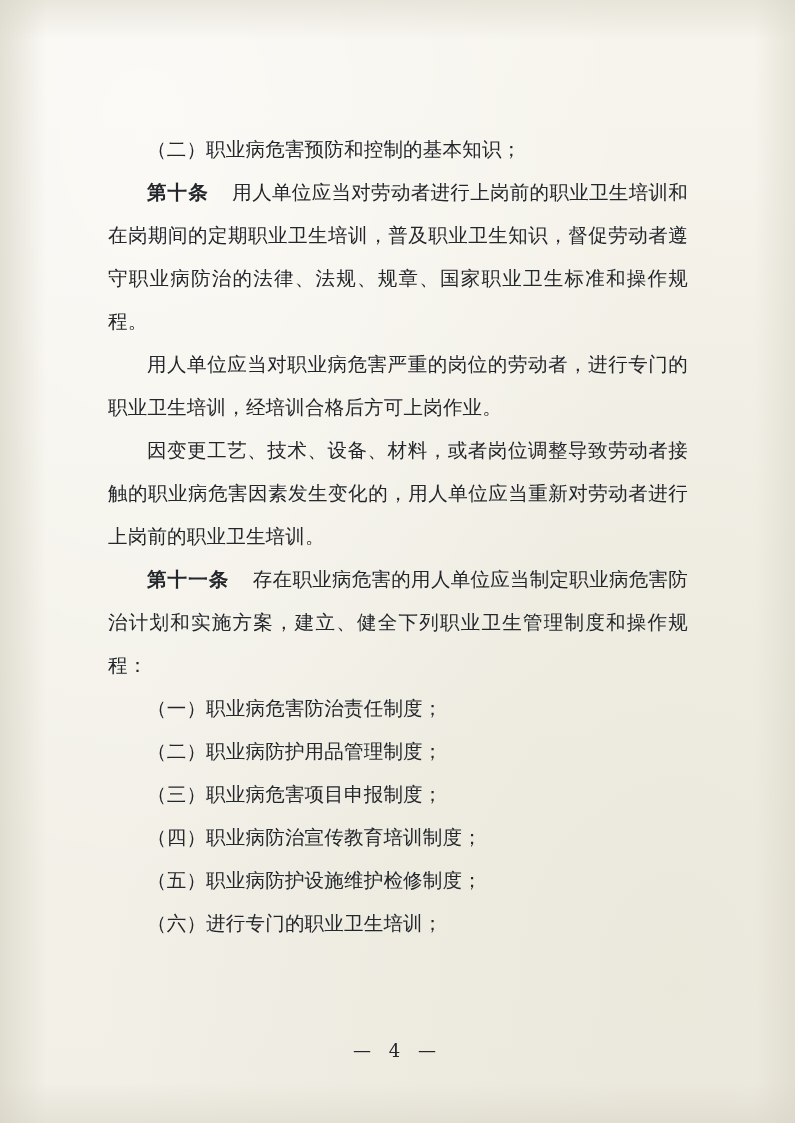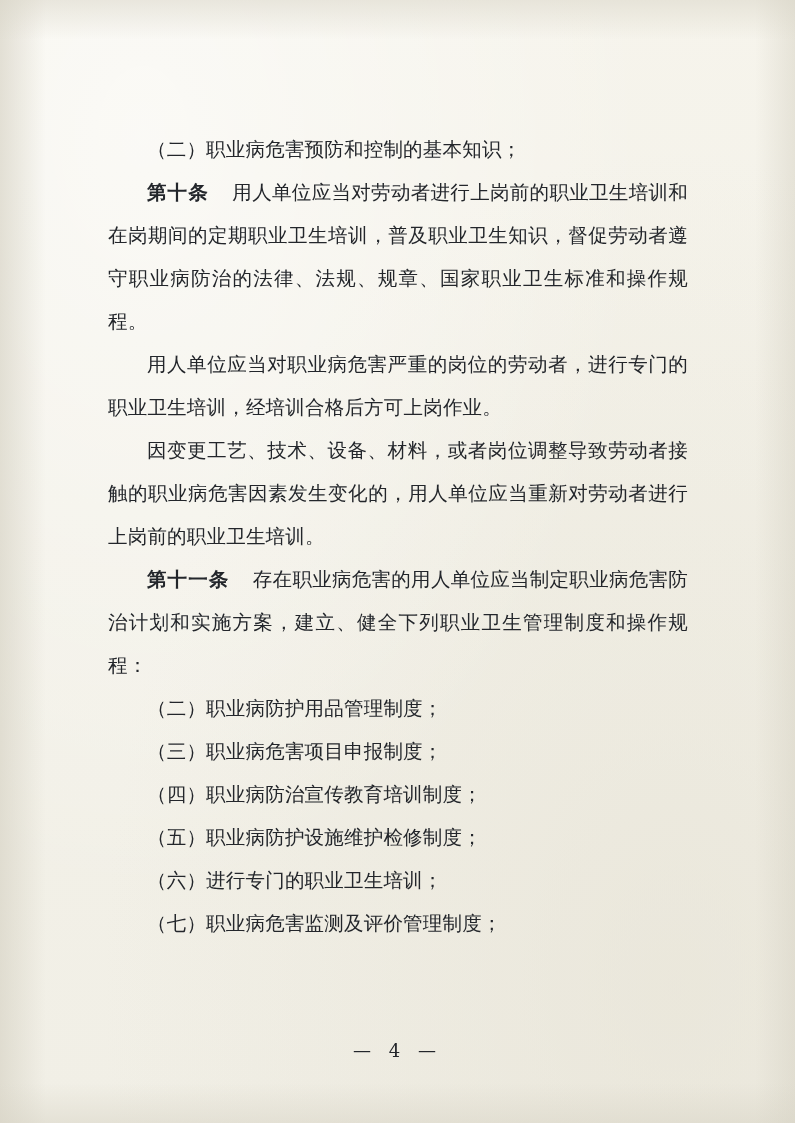--- a/index.html
+++ b/index.html
@@ -111,25 +111,25 @@
     <p class="item">（二）职业病危害预防和控制的基本知识；</p>
 
     <p class="body"><span class="art-label">第十条</span><span class="art-gap"></span><span class="strong">用人单位应当对劳动者进行上岗前的职业卫生培训和在岗期间的定期职业卫生培训，普及职业卫生知识，督促劳动者遵守职业病防治的法律、法规、规章、国家职业卫生标准和操作规程。</span></p>
 
     <p class="body strong">用人单位应当对职业病危害严重的岗位的劳动者，进行专门的职业卫生培训，经培训合格后方可上岗作业。</p>
 
     <p class="body strong">因变更工艺、技术、设备、材料，或者岗位调整导致劳动者接触的职业病危害因素发生变化的，用人单位应当重新对劳动者进行上岗前的职业卫生培训。</p>
 
     <p class="body"><span class="art-label">第十一条</span><span class="art-gap"></span><span class="strong">存在职业病危害的用人单位应当制定职业病危害防治计划和实施方案，建立、健全下列职业卫生管理制度和操作规程：</span></p>
 
+    <p class="item strong">（一）职业病危害防治责任制度；</p>
     <p class="item strong">（二）职业病防护用品管理制度；</p>
     <p class="item strong">（三）职业病危害项目申报制度；</p>
     <p class="item strong">（四）职业病防治宣传教育培训制度；</p>
     <p class="item strong">（五）职业病防护设施维护检修制度；</p>
     <p class="item strong">（六）进行专门的职业卫生培训；</p>
-    <p class="item strong">（七）职业病危害监测及评价管理制度；</p>
 
   </div>
 
   <div class="footer">
     <span class="pg">— 4 —</span>
   </div>
 </div>
 
 </body></html>

